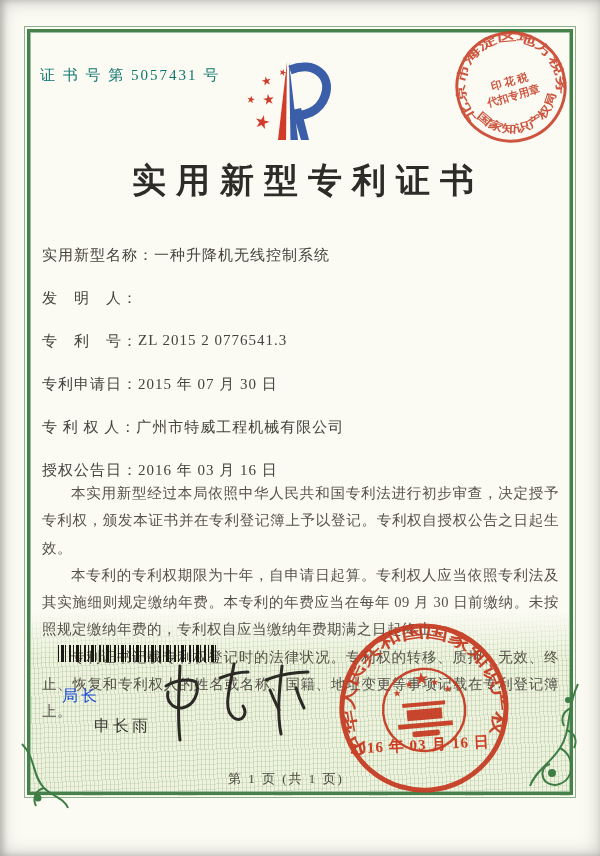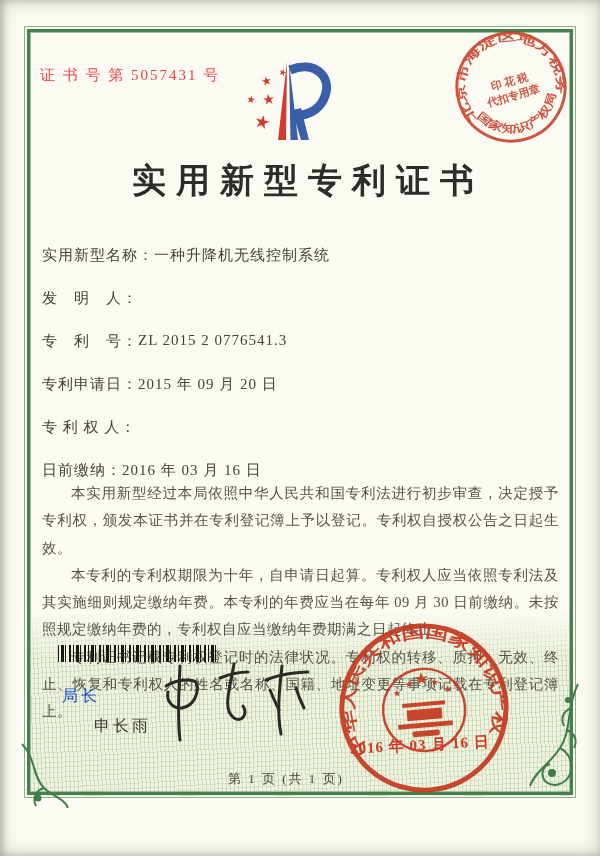--- a/index.html
+++ b/index.html
@@ -26,21 +26,21 @@
   .guilloche {
     position:absolute; left:30px; top:612px; width:540px; height:184px;
     background:
       linear-gradient(180deg, #fbfaf3 0, rgba(251,250,243,0) 46px),
       repeating-linear-gradient(88deg, rgba(139,178,120,.30) 0 1px, rgba(255,255,255,0) 1px 4px),
       repeating-linear-gradient(-3deg, rgba(139,178,120,.22) 0 1px, rgba(255,255,255,0) 1px 5px),
       #eef2de;
   }
   .cert-no {
     position:absolute; left:40px; top:66px;
-    font-size:15px; color:#ef4444; letter-spacing:2px;
+    font-size:15px; color:#0f766e; letter-spacing:2px;
   }
   .logo { position:absolute; left:226px; top:50px; width:124px; height:102px; }
   .stamp-top {
     position:absolute; left:452px; top:28px; width:118px; height:118px;
     transform:rotate(-16deg); opacity:.85;
   }
   .title {
     position:absolute; left:0; top:158px; width:600px;
     text-align:center; font-size:34px; font-weight:600;
     color:#2e2c28; letter-spacing:10px;padding-left:16px;
@@ -129,27 +129,28 @@
     </div>
     <div class="field-row">
       <span class="field-label">发　明　人：</span>
     </div>
     <div class="field-row">
       <span class="field-label">专　利　号：</span>
       <span class="field-value">ZL 2015 2 0776541.3</span>
     </div>
     <div class="field-row">
       <span class="field-label">专利申请日：</span>
-      <span class="field-value">2015 年 09 月 20 日</span>
+      <span class="field-value">2015 年 07 月 30 日</span>
     </div>
     <div class="field-row">
       <span class="field-label">专 利 权 人：</span>
-    </div>
-    <div class="field-row">
-      <span class="field-label">日前缴纳：</span>
+      <span class="field-value">广州市特威工程机械有限公司</span>
+    </div>
+    <div class="field-row">
+      <span class="field-label">授权公告日：</span>
       <span class="field-value">2016 年 03 月 16 日</span>
     </div>
   </div>
 
   <div class="paragraphs">
     <p>本实用新型经过本局依照中华人民共和国专利法进行初步审查，决定授予专利权，颁发本证书并在专利登记簿上予以登记。专利权自授权公告之日起生效。</p>
     <p>本专利的专利权期限为十年，自申请日起算。专利权人应当依照专利法及其实施细则规定缴纳年费。本专利的年费应当在每年 09 月 30 日前缴纳。未按照规定缴纳年费的，专利权自应当缴纳年费期满之日起终止。</p>
     <p>专利证书记载专利权登记时的法律状况。专利权的转移、质押、无效、终止、恢复和专利权人的姓名或名称、国籍、地址变更等事项记载在专利登记簿上。</p>
   </div>
 

